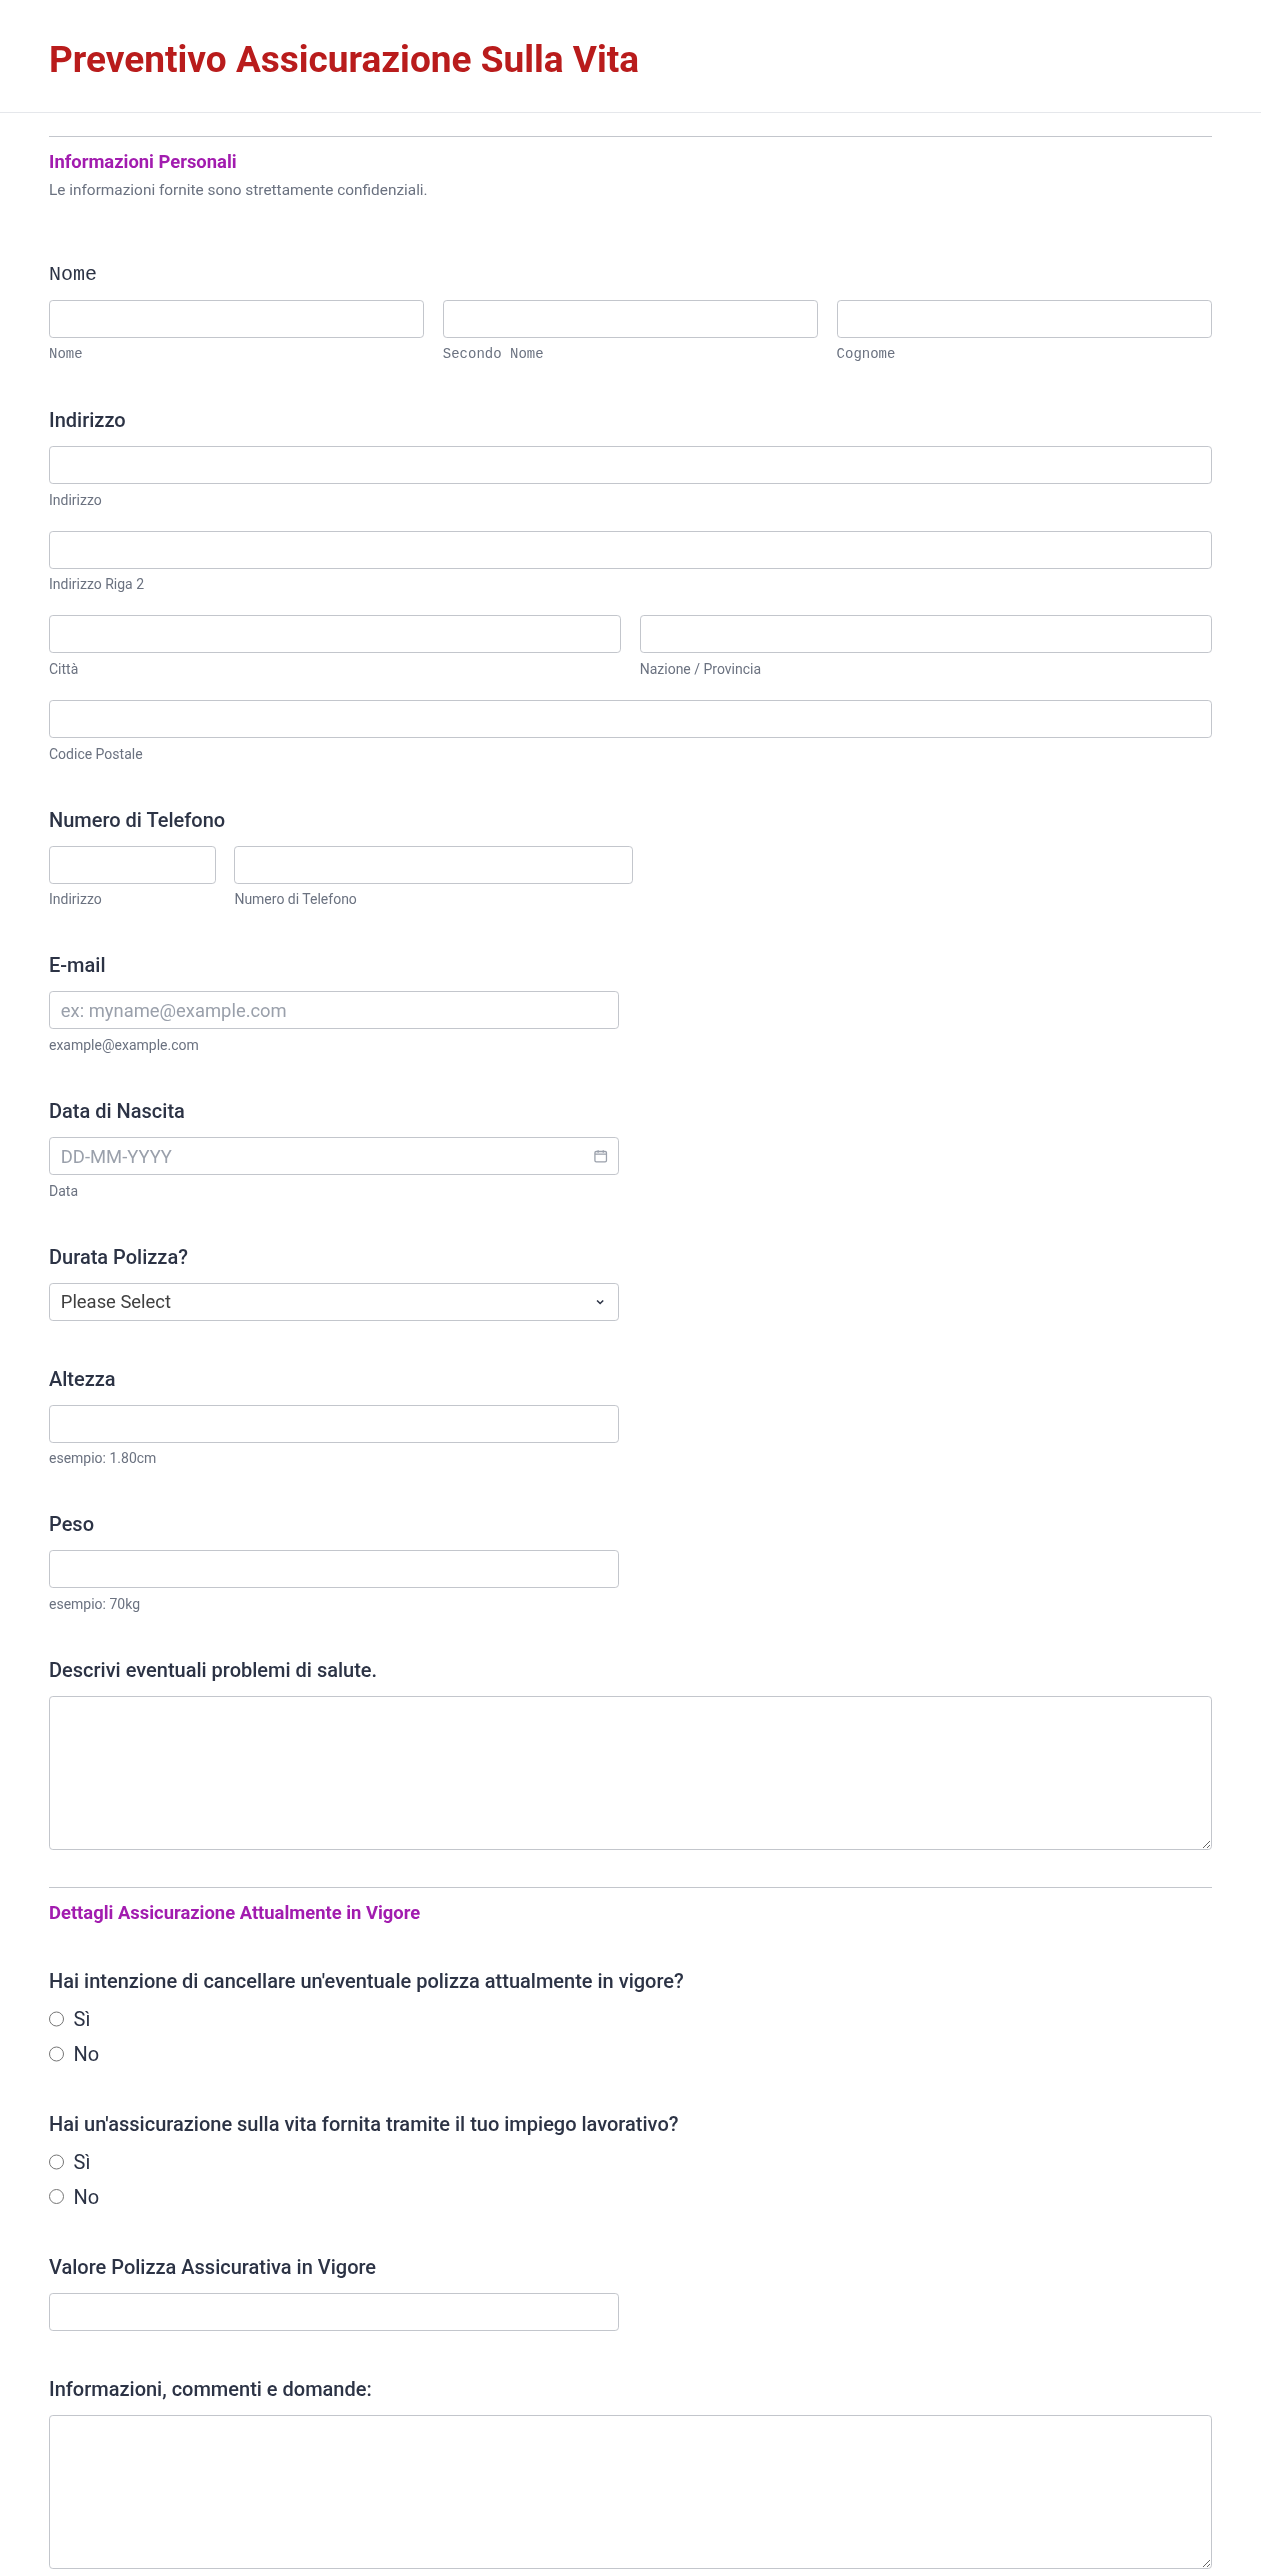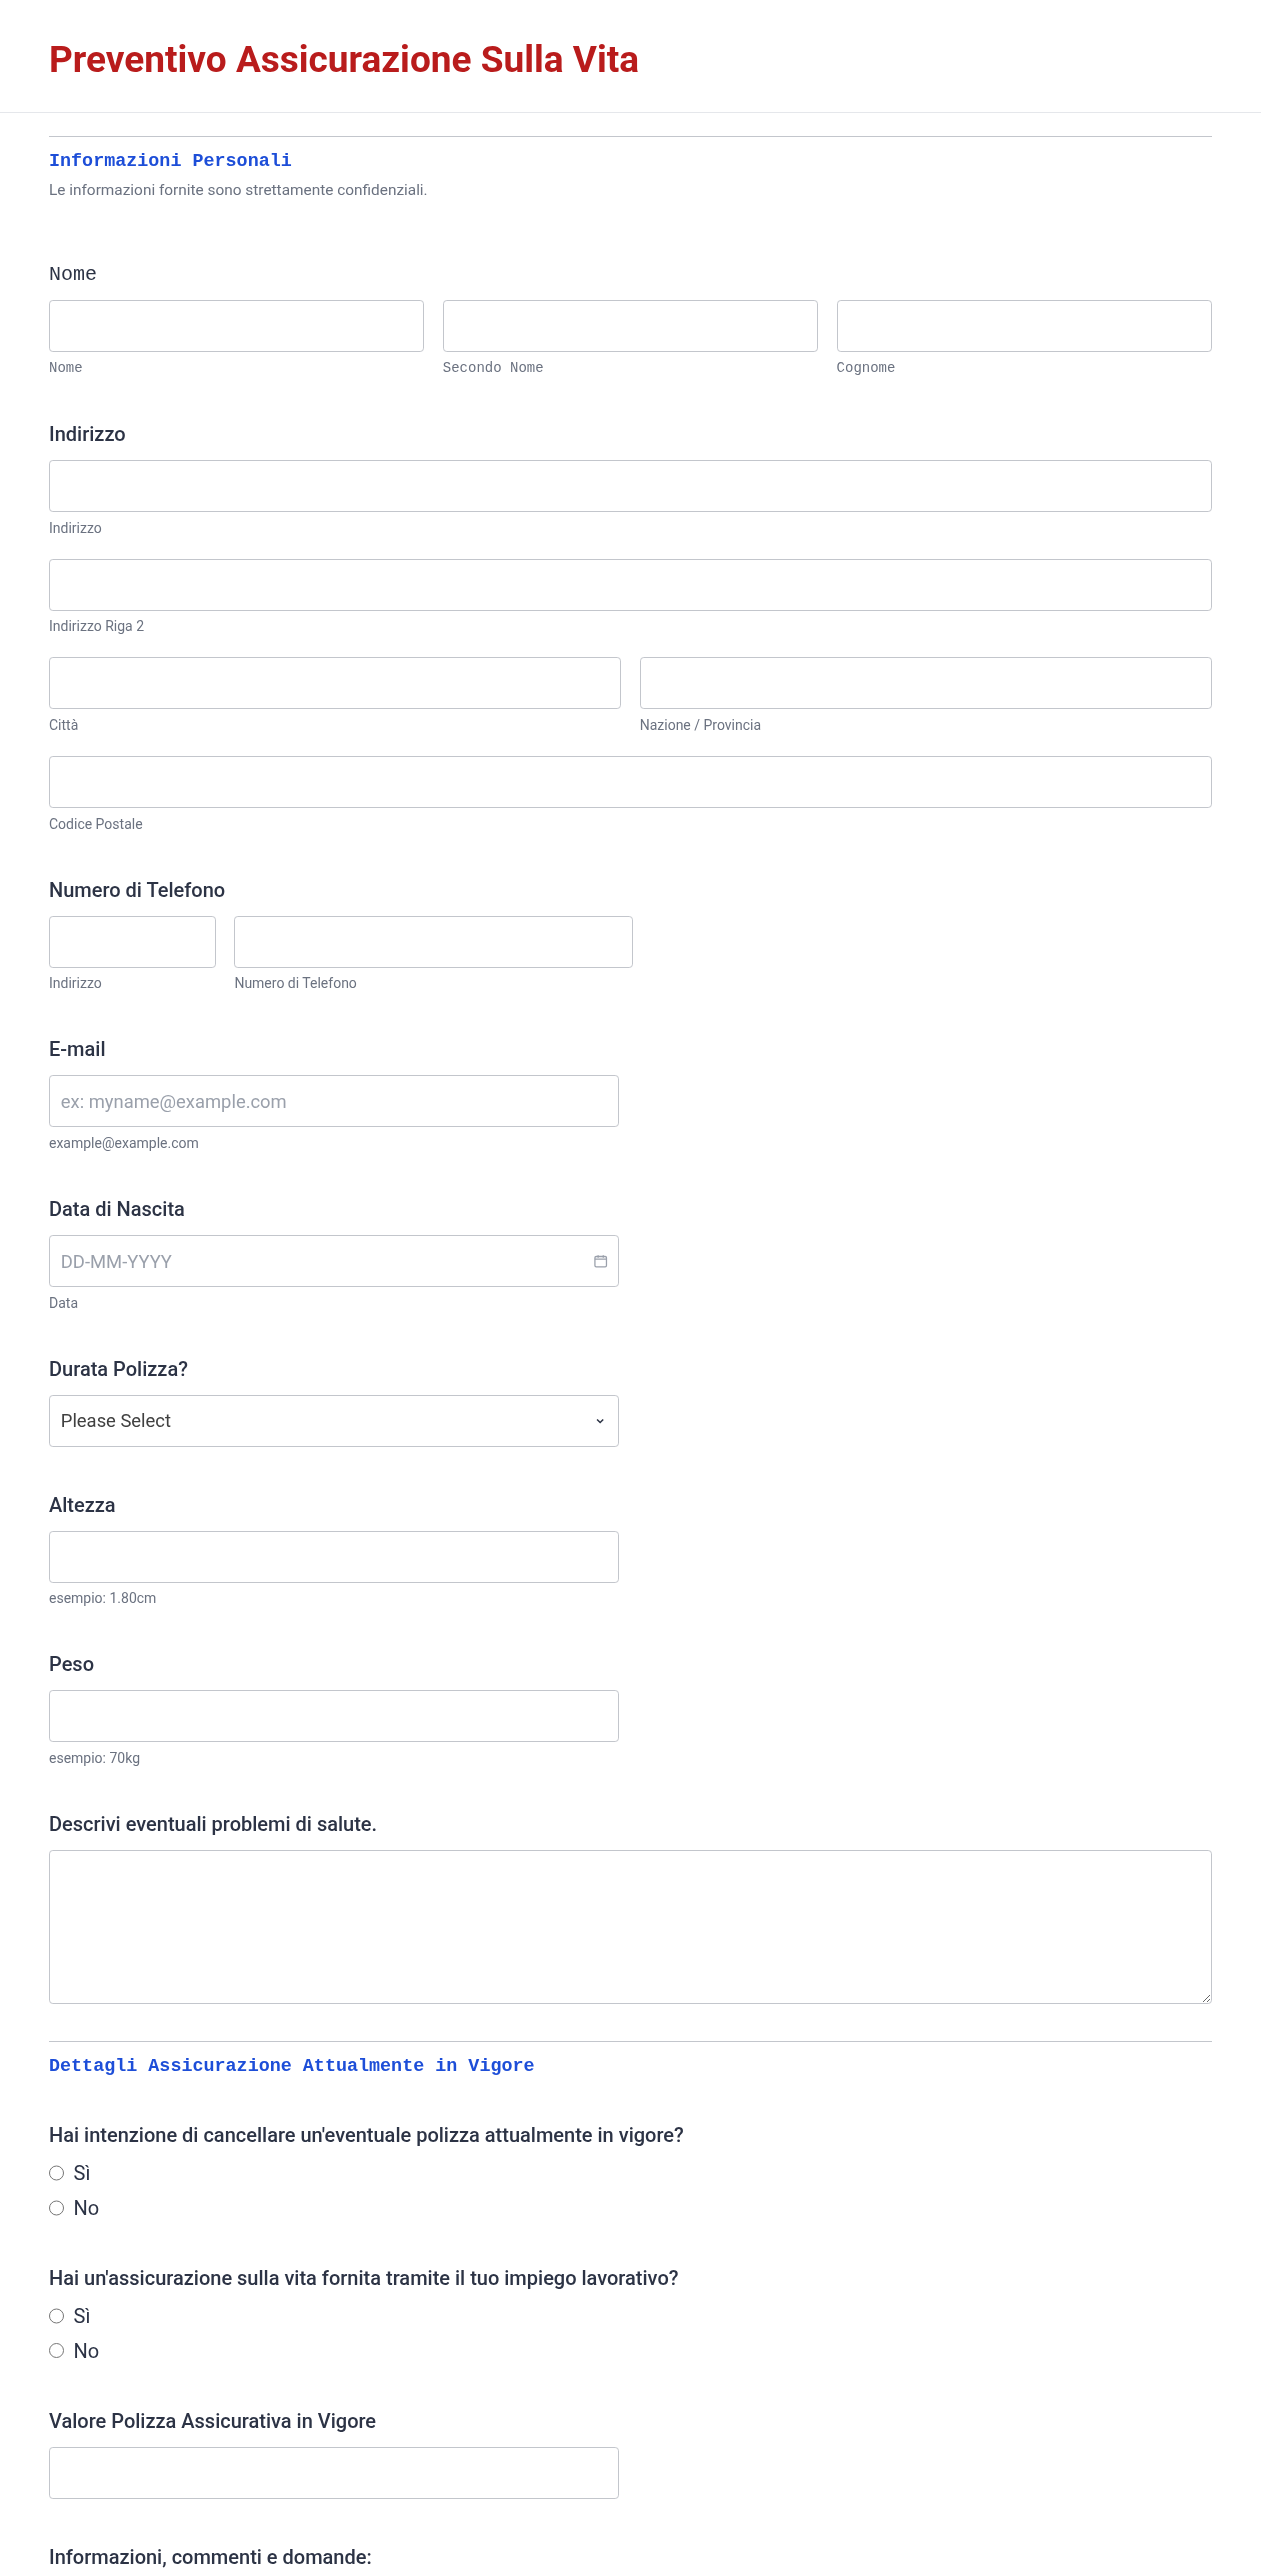--- a/index.html
+++ b/index.html
@@ -25,43 +25,42 @@
     padding: 23px 49px 0 49px;
   }
   hr.section-rule {
     border: none;
     border-top: 0.8px solid #c3c6cc;
     margin: 0 0 14px 0;
   }
   .section-title {
     font-size: 18.4px;
     font-weight: 700;
-    color: #1d4ed8;
+    color: #a21caf;
     margin-bottom: 9.2px;
-    font-family: Liberation Mono, monospace;
   }
   .section-sub {
     font-size: 15.4px;
     color: #6b7280;
     margin-bottom: 46px;
   }
   .field-block { margin-top: 46px; }
   .field-block.first { margin-top: 64px; font-family: Liberation Mono, monospace; }
   .field-label {
     font-size: 20px;
     color: #2c3345;
     font-weight: 500;
     margin-bottom: 14px;
     display: block;
   }
   .row { display: flex; gap: 18.4px; }
   .col { flex: 1; display: flex; flex-direction: column; }
   input[type="text"], select, textarea {
     width: 100%;
-    height: 52px;
+    height: 38px;
     border: 0.8px solid #c3c6cc;
     border-radius: 3.8px;
     padding: 0 10.8px;
     font-size: 18.4px;
     color: #2c3345;
     background: #fff;
     font-family: inherit;
   }
   input::placeholder { color: #9aa0ab; }
   textarea {

